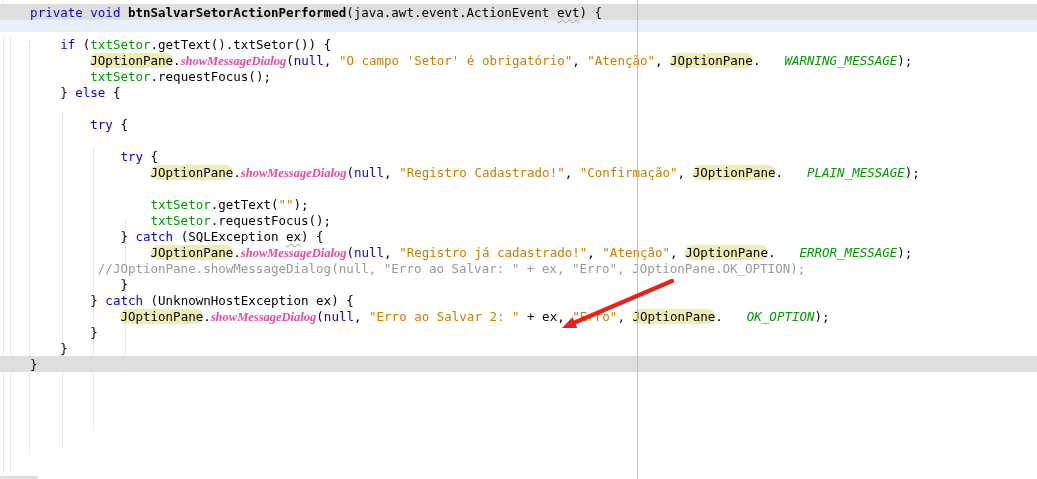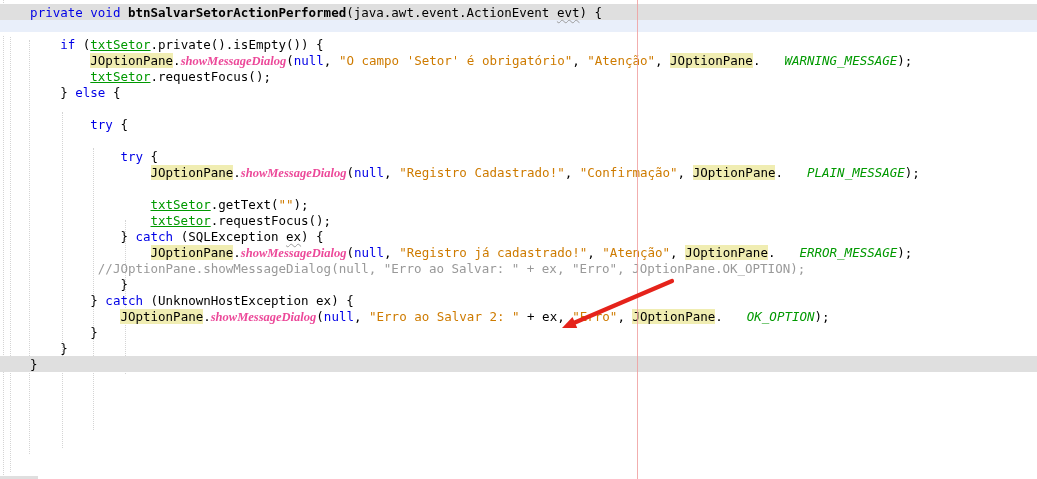--- a/index.html
+++ b/index.html
@@ -16,47 +16,47 @@
   .line{
     height:16px;line-height:18px;white-space:pre;
     font-family:"DejaVu Sans Mono", monospace;font-size:12.5px;color:#000000;
   }
   .row-gray{background:var(--current-row);}
   .row-blue{background:linear-gradient(var(--secondary-row) 0 12px,#ffffff 12px);}
   
   .tk-d{color:#000000;}
   .tk-k{color:var(--keyword);}
   .tk-s{color:var(--string);}
-  .tk-f{color:var(--field);text-decoration:underline;}
+  .tk-f{color:var(--field);}
   .tk-m{color:#000000;font-weight:bold;}
   .tk-sm{color:#ec4899;font-style:italic;font-weight:bold;font-family:Liberation Serif, serif;}
   .tk-sf{color:var(--field);font-style:italic;padding-left:24px;}
   .tk-c{color:var(--comment);}
-  .tk-hl{background:var(--occurrence-highlight);}
+  .tk-hl{background:var(--occurrence-highlight);border-radius:7px;}
   .tk-w{text-decoration:underline wavy #9b9b9b 1px;text-underline-offset:2px;}
   #arrow-svg{position:absolute;left:0;top:0;width:1037px;height:479px;z-index:5;pointer-events:none;}
   #partial-bottom-row{position:absolute;left:0;top:476px;width:38px;height:3px;background:var(--current-row);z-index:2;}
 </style>
 </head>
 <body>
 
 <div id="editor">
   <div id="guides">
       <div class="guide" style="left: 3px; top: 0px; height: 479px;"></div>
       <div class="guide" style="left: 10px; top: 22px; height: 450px;"></div>
       <div class="guide" style="left: 29px; top: 40px; height: 414px;"></div>
       <div class="guide" style="left: 62px; top: 112px; height: 336px;"></div>
       <div class="guide" style="left: 93px; top: 148px; height: 282px;"></div>
       <div class="guide" style="left: 125px; top: 220px; height: 154px;"></div>
     </div>
   <div id="margin-line" style="left: 637px;"></div>
   <div id="code-area">
       <div class="line row-gray"><span class="tk-k">    private void </span><span class="tk-m">btnSalvarSetorActionPerformed</span><span class="tk-d">(java.awt.event.ActionEvent </span><span class="tk-d tk-w">evt</span><span class="tk-d">) {</span></div>
       <div class="line row-blue"></div>
-      <div class="line"><span class="tk-k">        if </span><span class="tk-d">(</span><span class="tk-f">txtSetor</span><span class="tk-d">.private().isEmpty()) {</span></div>
+      <div class="line"><span class="tk-k">        if </span><span class="tk-d">(</span><span class="tk-f">txtSetor</span><span class="tk-d">.getText().txtSetor()) {</span></div>
       <div class="line"><span class="tk-d">            </span><span class="tk-d tk-hl">JOptionPane</span><span class="tk-d">.</span><span class="tk-sm">showMessageDialog</span><span class="tk-d">(</span><span class="tk-k">null</span><span class="tk-d">, </span><span class="tk-s">"O campo 'Setor' é obrigatório"</span><span class="tk-d">, </span><span class="tk-s">"Atenção"</span><span class="tk-d">, </span><span class="tk-d tk-hl">JOptionPane</span><span class="tk-d">.</span><span class="tk-sf">WARNING_MESSAGE</span><span class="tk-d">);</span></div>
       <div class="line"><span class="tk-d">            </span><span class="tk-f">txtSetor</span><span class="tk-d">.requestFocus();</span></div>
       <div class="line"><span class="tk-d">        } </span><span class="tk-k">else</span><span class="tk-d"> {</span></div>
       <div class="line"></div>
       <div class="line"><span class="tk-d">            </span><span class="tk-k">try</span><span class="tk-d"> {</span></div>
       <div class="line"></div>
       <div class="line"><span class="tk-d">                </span><span class="tk-k">try</span><span class="tk-d"> {</span></div>
       <div class="line"><span class="tk-d">                    </span><span class="tk-d tk-hl">JOptionPane</span><span class="tk-d">.</span><span class="tk-sm">showMessageDialog</span><span class="tk-d">(</span><span class="tk-k">null</span><span class="tk-d">, </span><span class="tk-s">"Registro Cadastrado!"</span><span class="tk-d">, </span><span class="tk-s">"Confirmação"</span><span class="tk-d">, </span><span class="tk-d tk-hl">JOptionPane</span><span class="tk-d">.</span><span class="tk-sf">PLAIN_MESSAGE</span><span class="tk-d">);</span></div>
       <div class="line"></div>
       <div class="line"><span class="tk-d">                    </span><span class="tk-f">txtSetor</span><span class="tk-d">.getText(</span><span class="tk-s">""</span><span class="tk-d">);</span></div>

